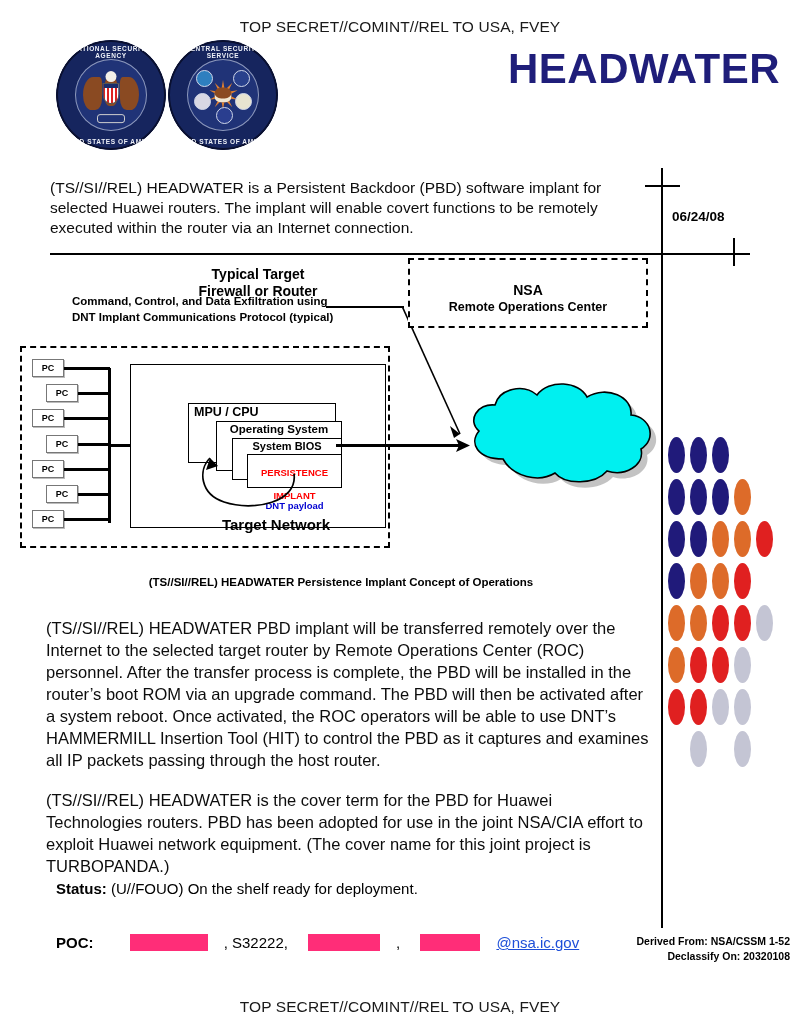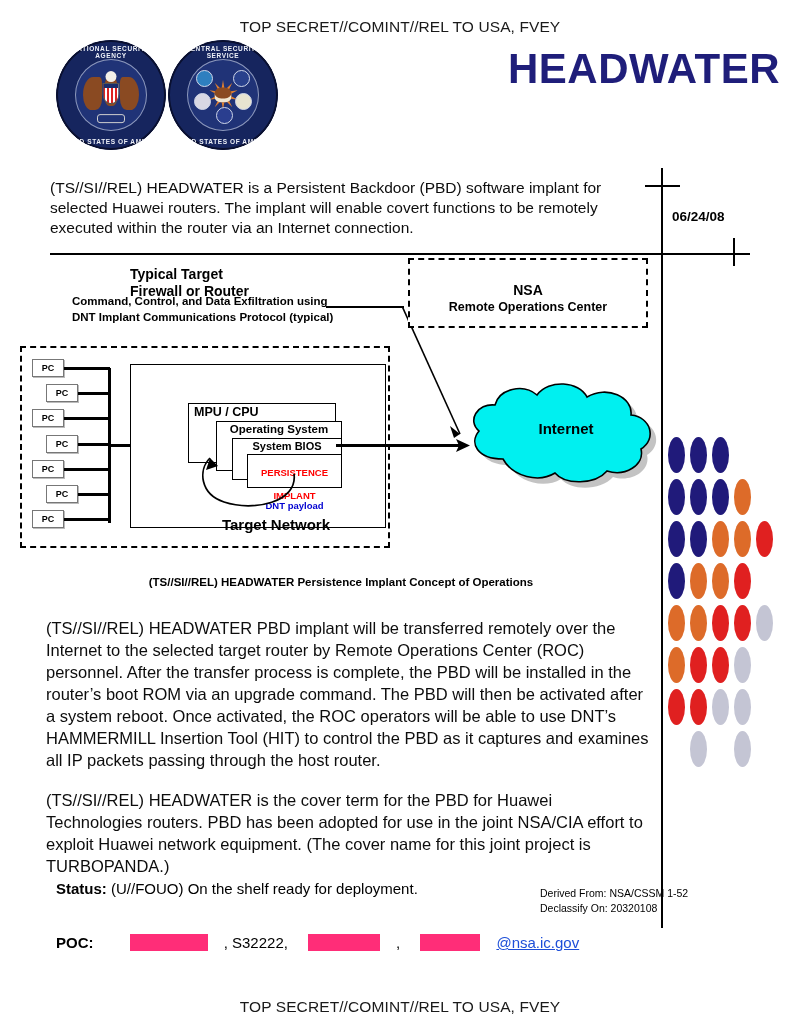--- a/index.html
+++ b/index.html
@@ -240,24 +240,25 @@
   #red2 { width: 72px; }
   #red3 { width: 60px; }
   .email-link {
     color: #1d4ed8;
     text-decoration: underline;
   }
 
   
   #derived-block {
     position: absolute;
-    left: 540px; top: 886px;
+    left: 540px; top: 934px;
     width: 250px;
+    text-align: right;
     font-size: 10.5px;
-    font-weight: normal;
+    font-weight: bold;
     line-height: 1.42;
     color: #000;
   }
 
   
   #diagram {
     position: absolute;
     left: 16px; top: 258px;
     width: 650px; height: 330px;
   }
@@ -296,20 +297,21 @@
     left: 114px; top: 106px;
     width: 256px; height: 164px;
     border: 1.6px solid #000;
     box-sizing: border-box;
     background: #fff;
   }
   #router-title {
     position: absolute;
     left: 0; top: 8px;
     width: 100%;
+    text-align: center;
     font-size: 14px;
     font-weight: bold;
     line-height: 1.18;
     white-space: pre-line;
   }
   #mpu-box {
     position: absolute;
     left: 172px; top: 145px;
     width: 148px; height: 60px;
     border: 1.4px solid #000;
@@ -523,21 +525,20 @@
         <path d="M42,80 C16,80 8,64 18,52 C6,42 16,24 34,26 C38,10 62,4 76,16
                  C88,0 118,2 126,18 C146,6 172,18 170,36 C190,38 196,60 180,70
                  C184,86 164,98 146,92 C134,106 104,106 94,94
                  C78,104 52,98 42,80 Z" fill="#b9b9b9" opacity="0.85" transform="translate(6,6)"></path>
         <path d="M42,80 C16,80 8,64 18,52 C6,42 16,24 34,26 C38,10 62,4 76,16
                  C88,0 118,2 126,18 C146,6 172,18 170,36 C190,38 196,60 180,70
                  C184,86 164,98 146,92 C134,106 104,106 94,94
                  C78,104 52,98 42,80 Z" fill="#00f0f0" stroke="#000" stroke-width="1.6"></path>
       </g>
     </svg>
-    <div id="cloud-label">Internet</div>
 
     <div id="target-network"></div>
 
     <div class="bus-v" style="left:92px; top:110px; height:155px;"></div>
     <div class="bus-h" style="left:92px; top:186px; width:30px;"></div>
 
     <div class="pc-box" style="left:16px; top:101px;">PC</div>
     <div class="bus-h" style="left:48px; top:109px; width:46px;"></div>
 
     <div class="pc-box" style="left:30px; top:126px;">PC</div>

